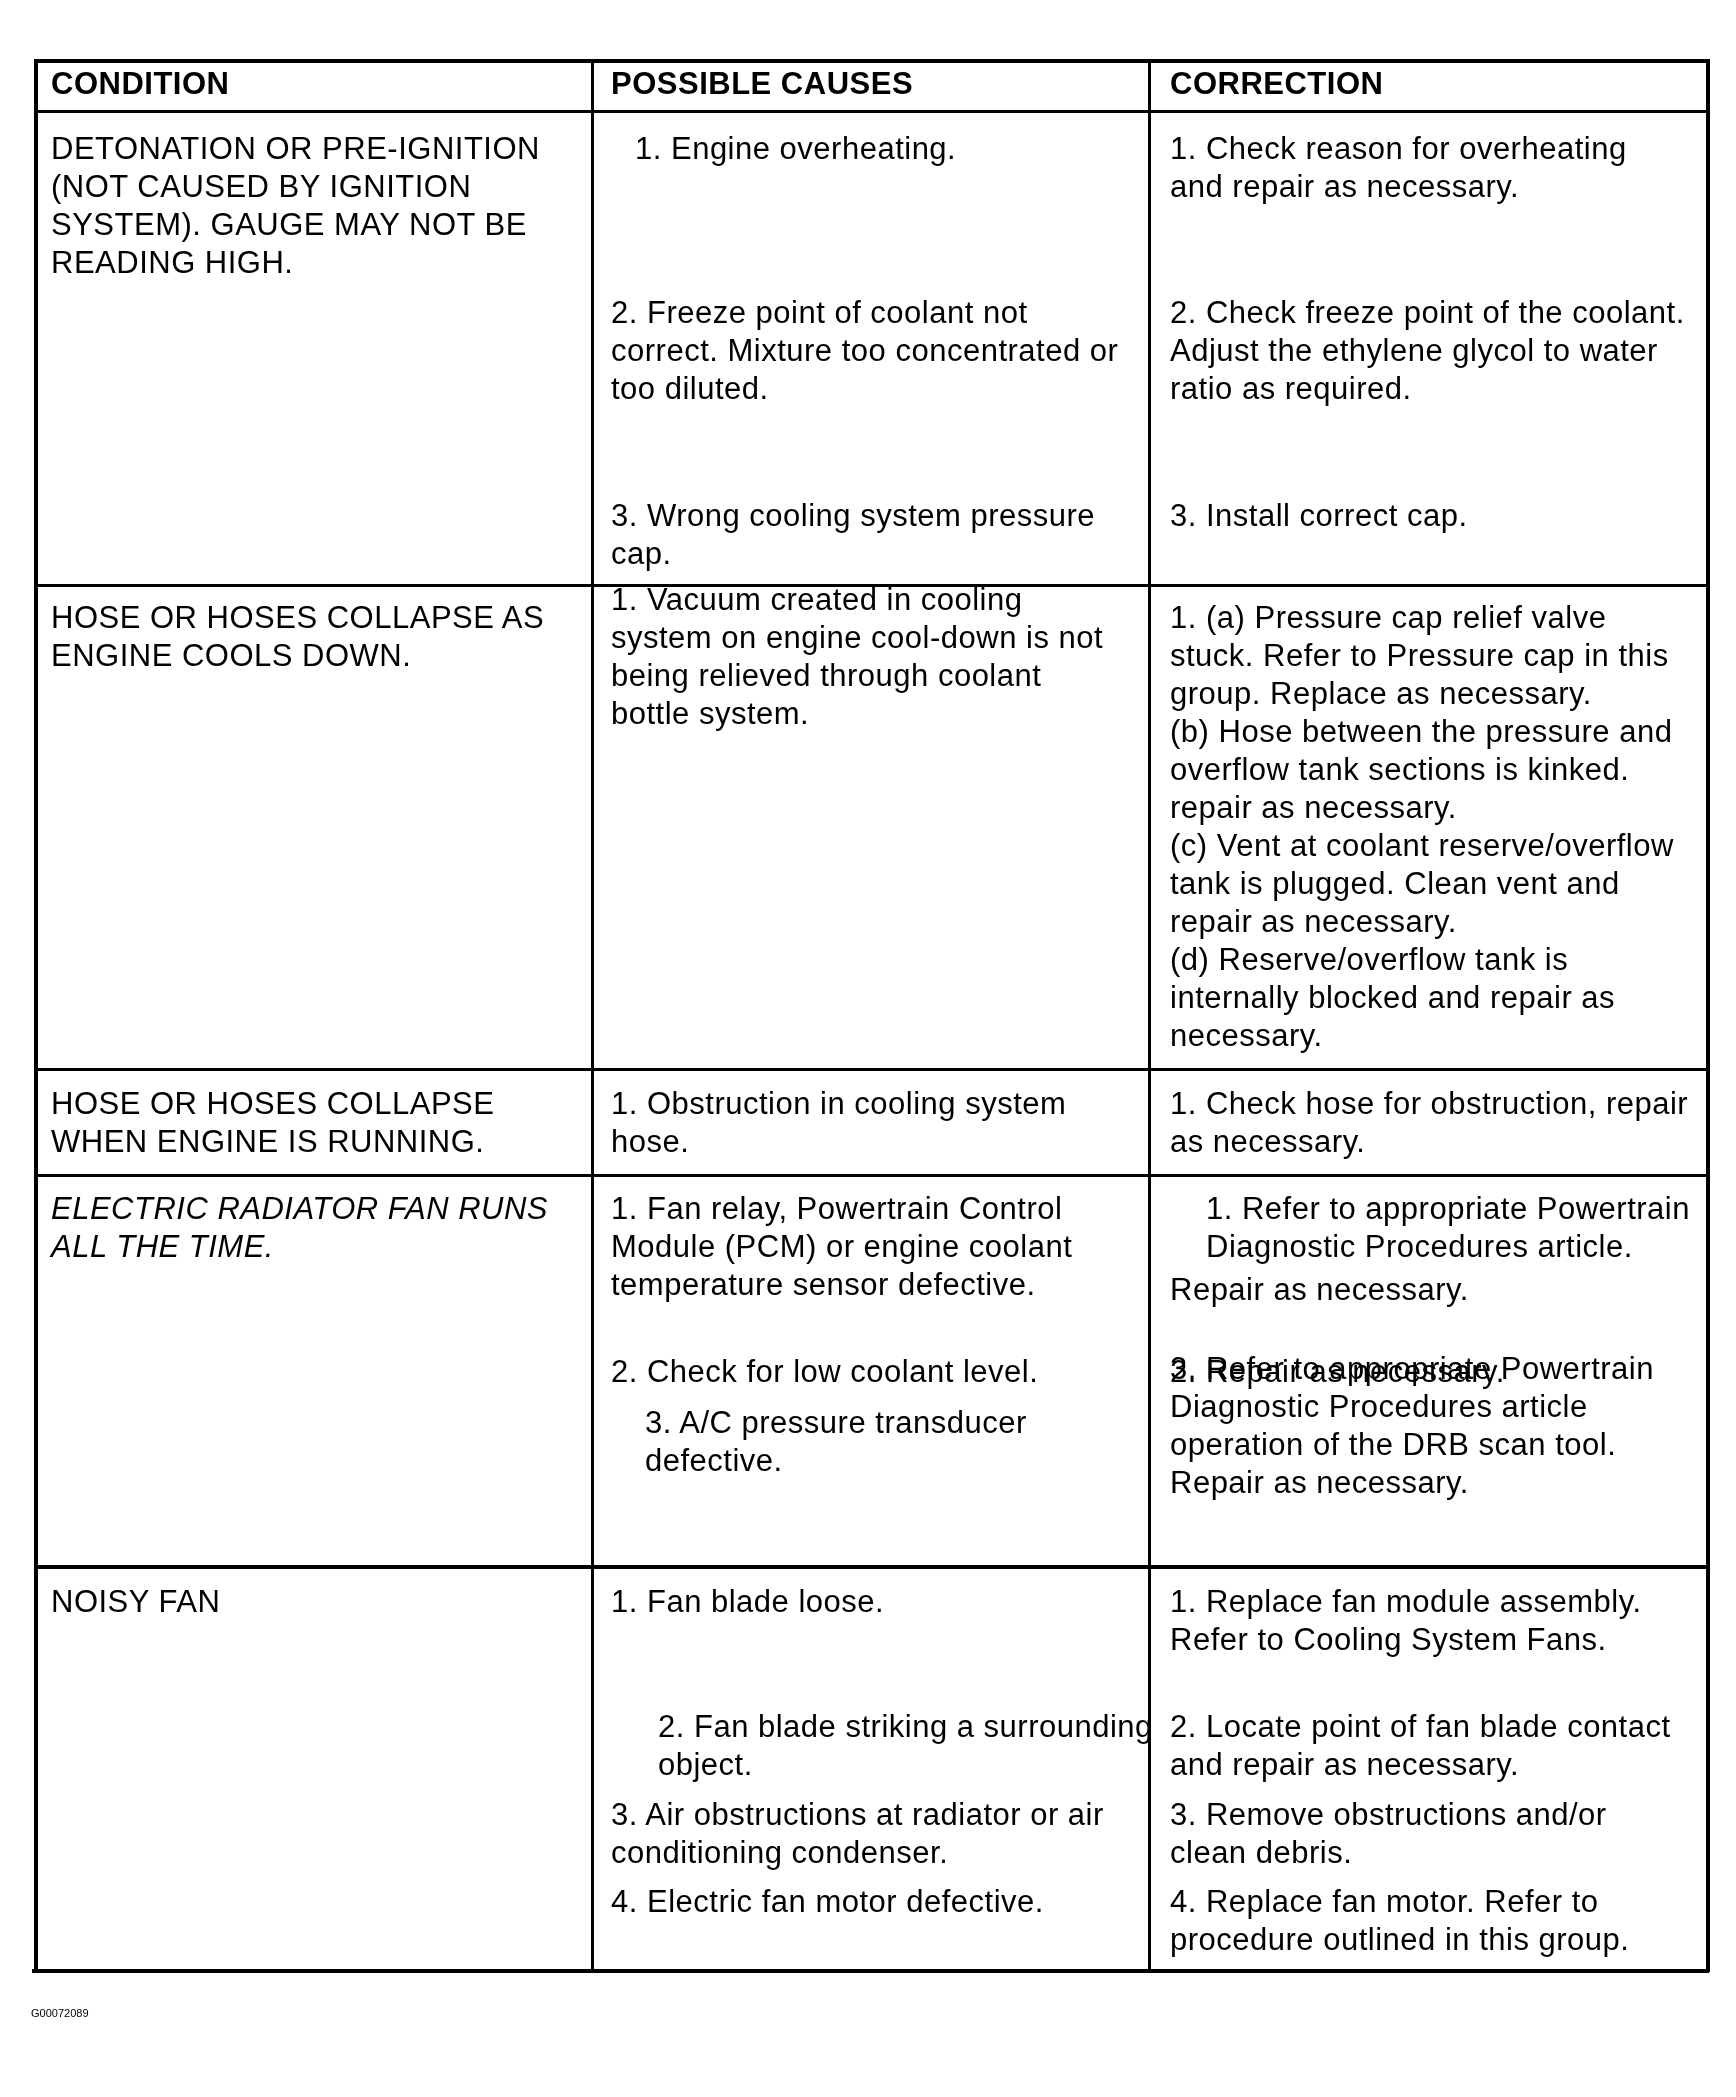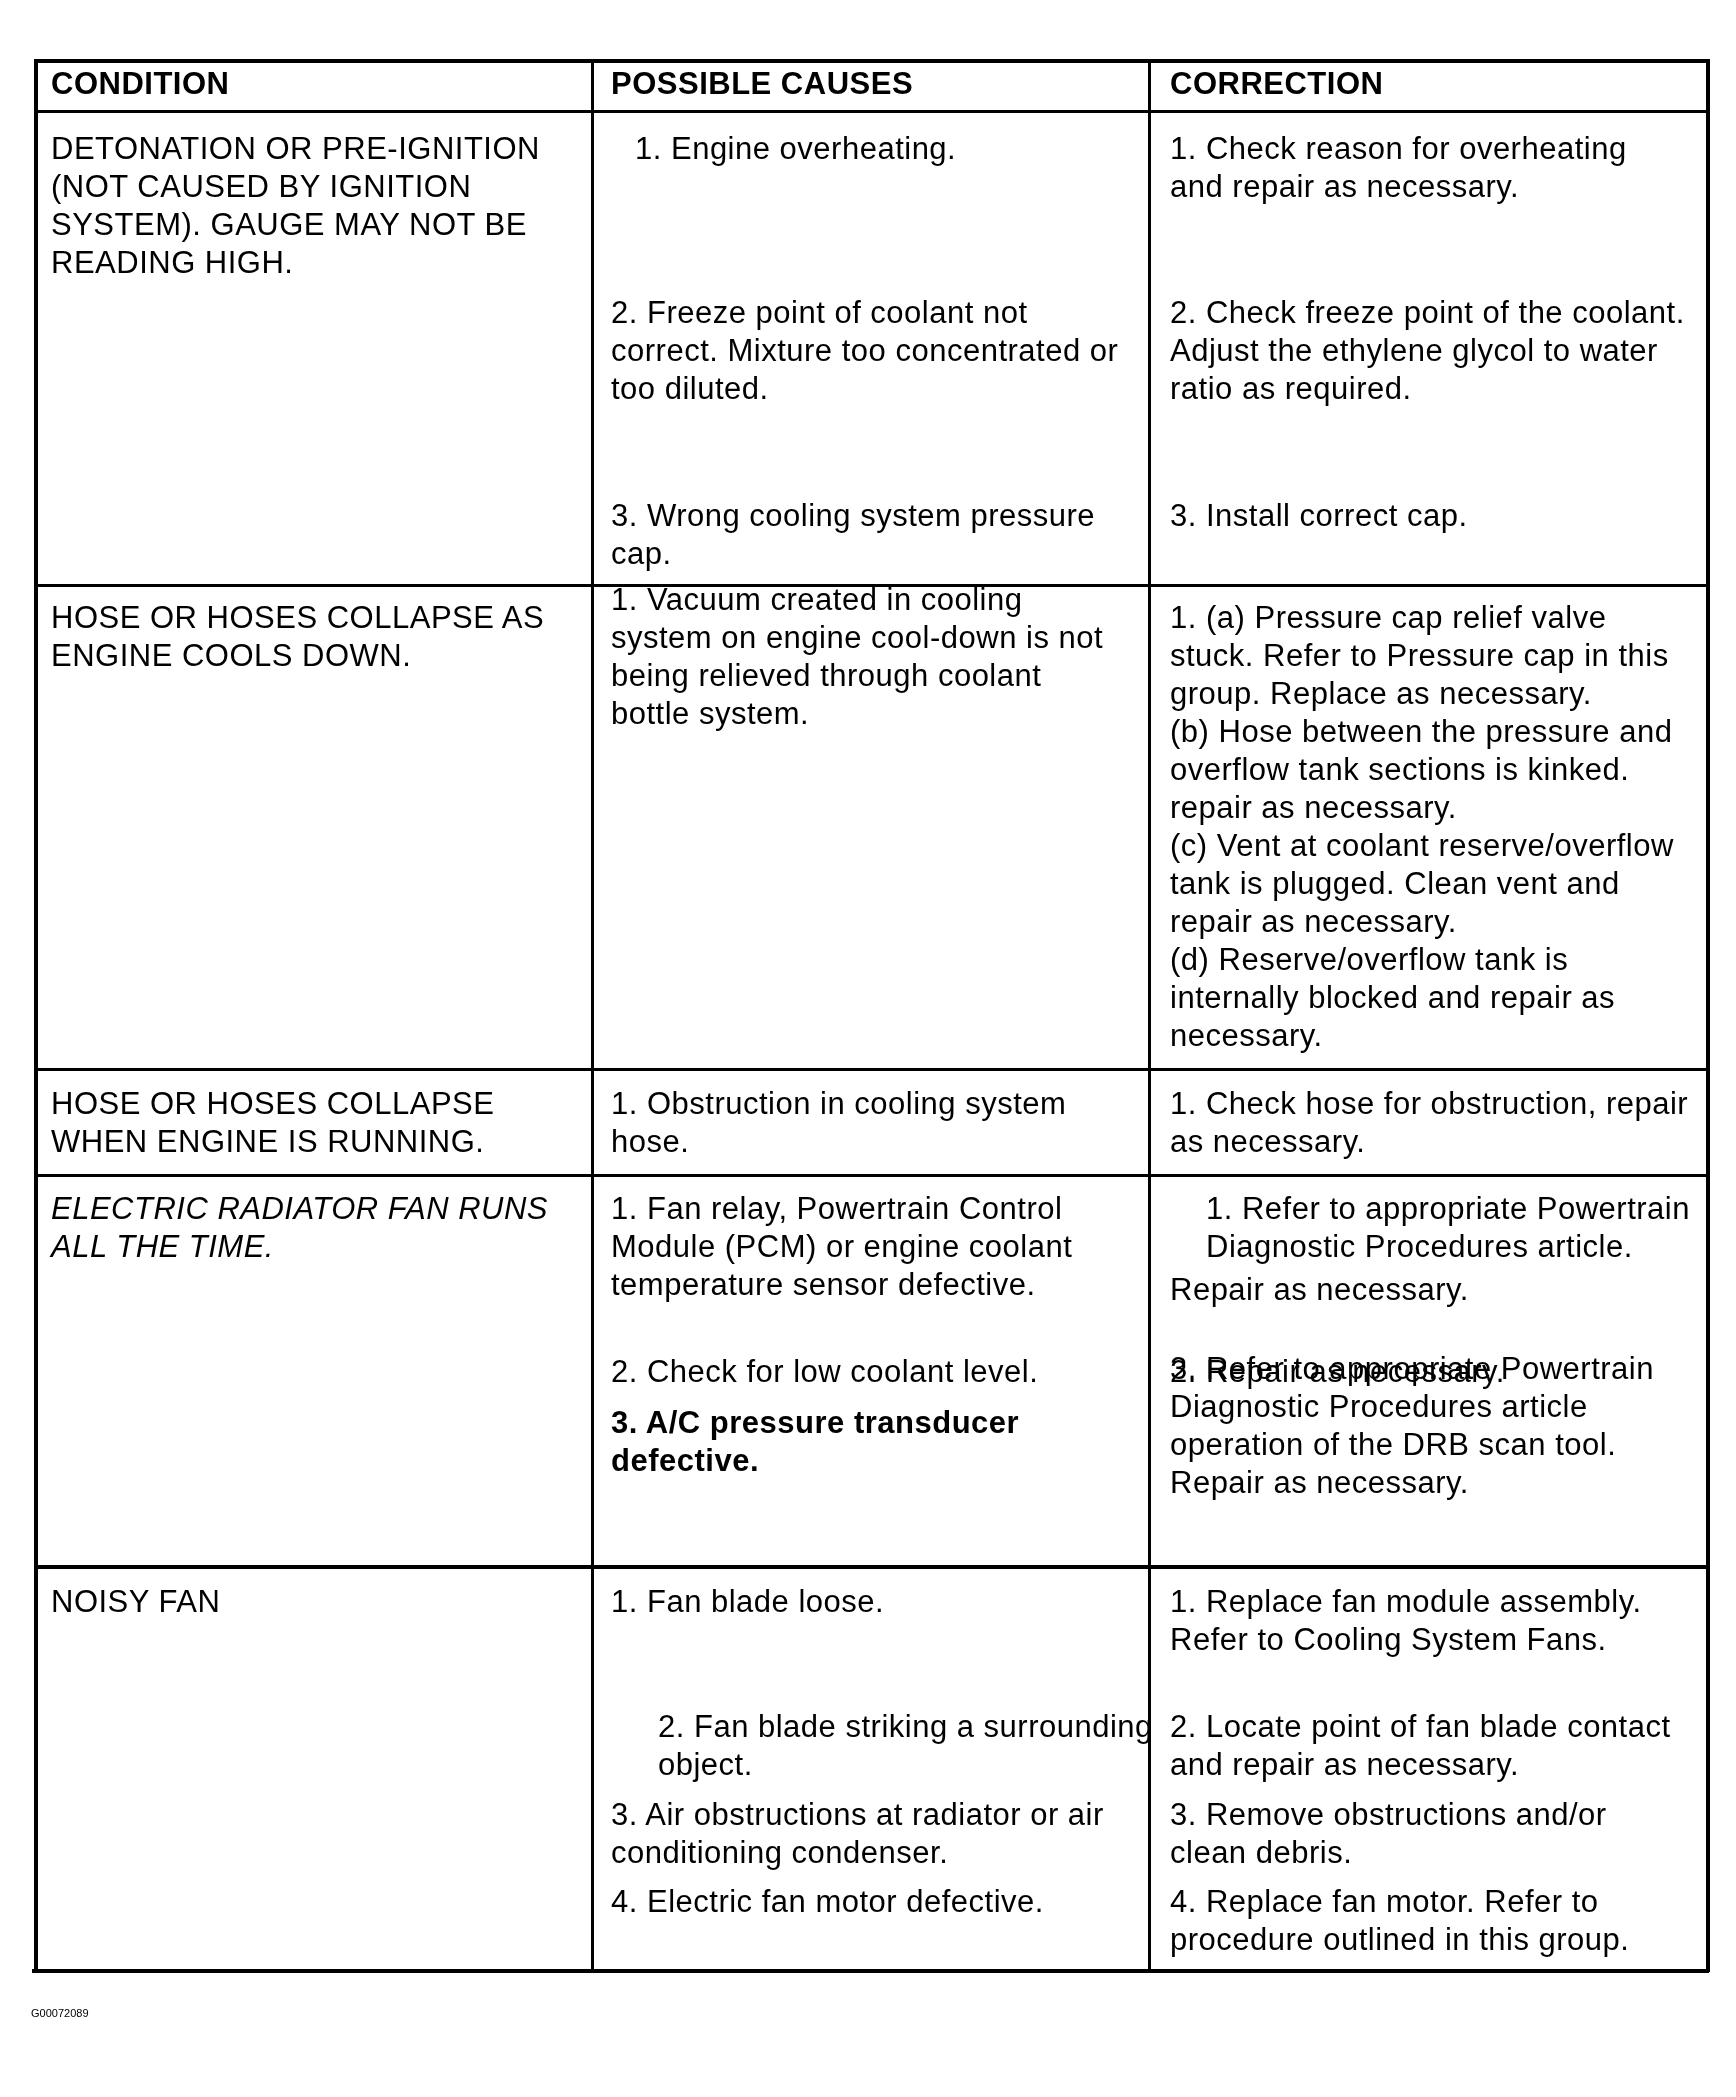--- a/index.html
+++ b/index.html
@@ -82,21 +82,21 @@
 as necessary.</div>
   </div>
 
   <div>
     <div class="txt" style="left:51px;top:1190px;font-style:italic;">ELECTRIC RADIATOR FAN RUNS
 ALL THE TIME.</div>
     <div class="txt" style="left:611px;top:1190px;">1. Fan relay, Powertrain Control
 Module (PCM) or engine coolant
 temperature sensor defective.</div>
     <div class="txt" style="left:611px;top:1353px;">2. Check for low coolant level.</div>
-    <div class="txt" style="left:611px;top:1404px;font-weight:bold;">3. A/C pressure transducer
+    <div class="txt" style="left:645px;top:1404px;">3. A/C pressure transducer
 defective.</div>
     <div class="txt" style="left:1206px;top:1190px;">1. Refer to appropriate Powertrain
 Diagnostic Procedures article.</div>
     <div class="txt" style="left:1170px;top:1271px;">Repair as necessary.</div>
     <div class="txt" style="left:1170px;top:1353px;">2. Repair as necessary.</div>
     <div class="txt" style="left:1170px;top:1350px;">3. Refer to appropriate Powertrain
 Diagnostic Procedures article
 operation of the DRB scan tool.
 Repair as necessary.</div>
   </div>

